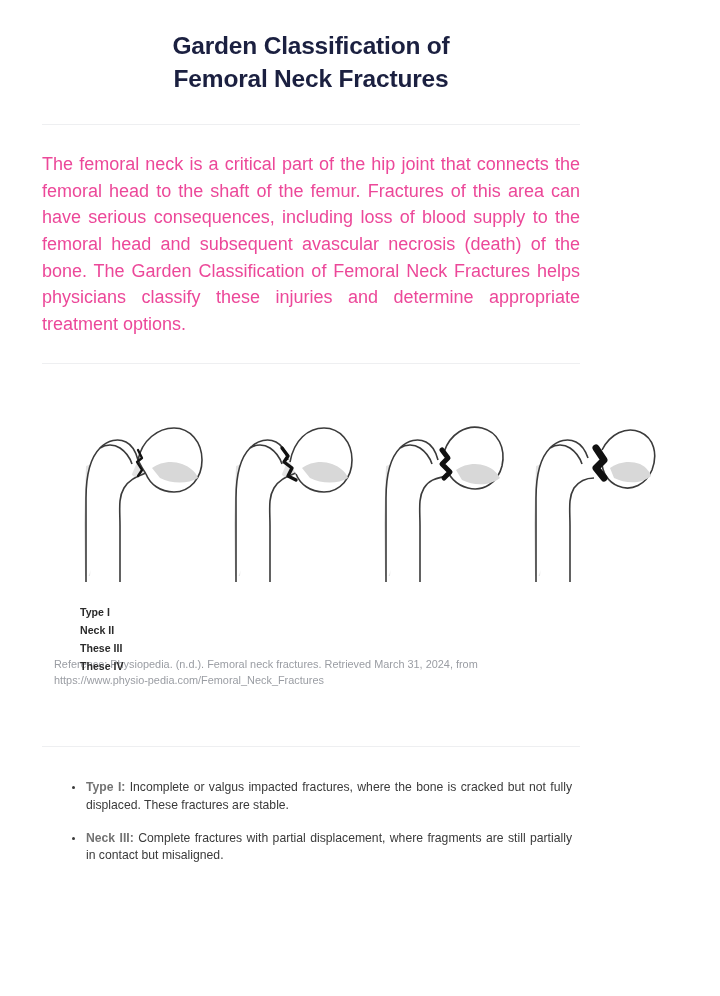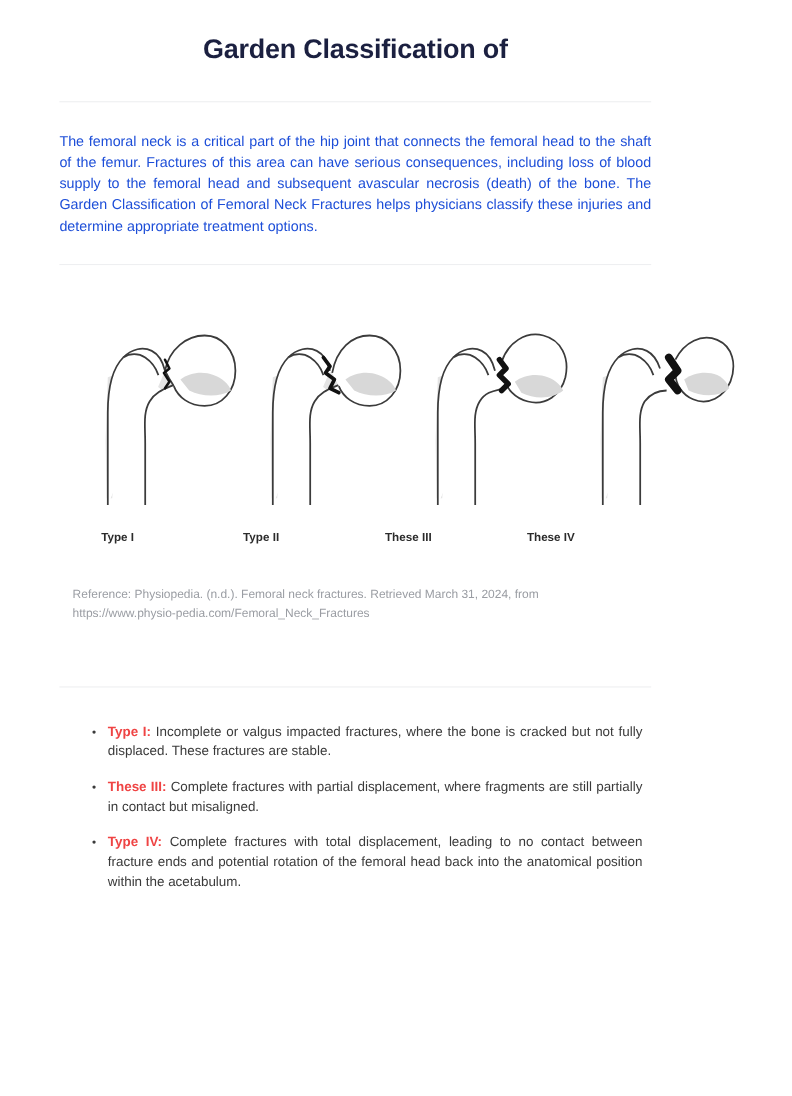--- a/index.html
+++ b/index.html
@@ -14,21 +14,20 @@
     color: #2b2b2b;
     position: relative;
     overflow: hidden;
   }
   .page {
     width: 622px;
     height: 996px;
     box-sizing: border-box;
     padding: 0 42px;
     position: relative;
-    margin-left: 12px;
   }
   .title-block {
     padding-top: 30px;
     text-align: center;
   }
   .title-line {
     font-size: 24.5px;
     font-weight: bold;
     color: #1b2040;
     letter-spacing: -0.2px;
@@ -38,24 +37,24 @@
     height: 1px;
     background: #eeeff1;
     margin: 0;
     border: 0;
   }
   .div1 { margin-top: 29px; }
   .div2 { margin-top: 25px; }
   .div3 { margin-top: 57px; }
 
   .intro {
-    font-size: 13px;
+    font-size: 18px;
     line-height: 1.48;
     text-align: justify;
-    color: #1d4ed8;
+    color: #ec4899;
     margin-top: 26px;
   }
 
   .figure-area {
     margin-top: 42px;
     position: relative;
     height: 222px;
   }
   .bones {
     display: flex;
@@ -71,20 +70,21 @@
     align-items: flex-start;
   }
   .bone-cell svg {
     display: block;
   }
   .labels {
     display: flex;
     justify-content: space-between;
     padding: 0 8px 0 14px;
     margin-top: 10px;
+    flex-direction: column;
   }
   .label-cell {
     width: 150px;
   }
   .type-label {
     font-size: 10.6px;
     font-weight: bold;
     color: #2b2b2b;
     padding-left: 24px;
   }
@@ -118,21 +118,21 @@
     position: absolute;
     left: 0;
     top: 7px;
     width: 3px;
     height: 3px;
     border-radius: 50%;
     background: #3a3a3a;
   }
   ul.type-list li b {
     font-weight: bold;
-    color: #ef4444;
+    color: #737373;
   }
   .bone-outline {
     fill: #ffffff;
     stroke: #3b3b3b;
     stroke-width: 1.6;
     stroke-linejoin: round;
   }
   .trab {
     fill: #d8d8d8;
     stroke: none;
@@ -148,20 +148,21 @@
     stroke-linejoin: round;
   }
 </style>
 </head>
 <body>
 
 <div class="page">
 
   <div class="title-block">
     <div class="title-line">Garden Classification of</div>
+    <div class="title-line">Femoral Neck Fractures</div>
   </div>
 
   <div class="divider div1"></div>
 
   <p class="intro">The femoral neck is a critical part of the hip joint that connects the femoral head to the shaft of the femur. Fractures of this area can have serious consequences, including loss of blood supply to the femoral head and subsequent avascular necrosis (death) of the bone. The Garden Classification of Femoral Neck Fractures helps physicians classify these injuries and determine appropriate treatment options.</p>
 
   <div class="divider div2"></div>
 
   <div class="figure-area">
     <div class="bones">
@@ -225,40 +226,37 @@
         </svg>
       </div>
 
     </div>
 
     <div class="labels">
       <div class="label-cell">
         <span class="type-label">Type I</span>
       </div>
       <div class="label-cell">
-        <span class="type-label">Type II</span>
+        <span class="type-label">Neck II</span>
       </div>
       <div class="label-cell">
         <span class="type-label">These III</span>
       </div>
       <div class="label-cell">
         <span class="type-label">These IV</span>
       </div>
     </div>
   </div>
 
   <div class="reference">Reference: Physiopedia. (n.d.). Femoral neck fractures. Retrieved March 31, 2024, from https://www.physio-pedia.com/Femoral_Neck_Fractures</div>
 
   <div class="divider div3"></div>
 
   <ul class="type-list">
     <li>
       <b>Type I:</b><span> Incomplete or valgus impacted fractures, where the bone is cracked but not fully displaced. These fractures are stable.</span>
     </li>
     <li>
-      <b>These III:</b><span> Complete fractures with partial displacement, where fragments are still partially in contact but misaligned.</span>
-    </li>
-    <li>
-      <b>Type IV:</b><span> Complete fractures with total displacement, leading to no contact between fracture ends and potential rotation of the femoral head back into the anatomical position within the acetabulum.</span>
+      <b>Neck III:</b><span> Complete fractures with partial displacement, where fragments are still partially in contact but misaligned.</span>
     </li>
   </ul>
 
 </div>
 
 </body></html>

